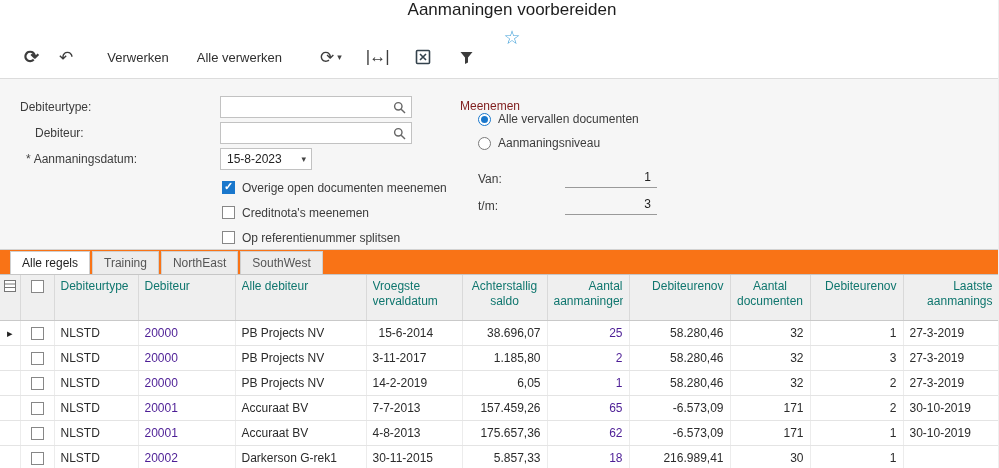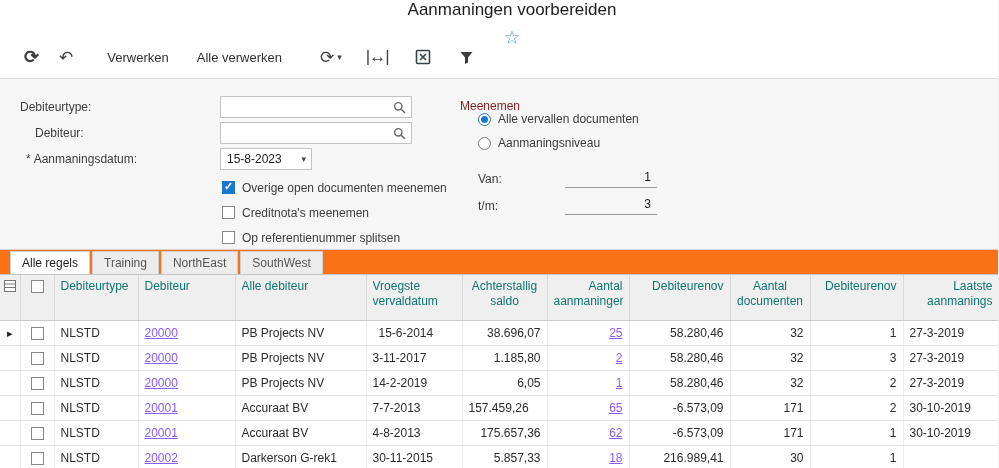--- a/index.html
+++ b/index.html
@@ -52,21 +52,21 @@
   .gridwrap { width:999px; }
   table { border-collapse:collapse; table-layout:fixed; width:999px; }
   th { background:#efefef; border-right:1px solid #d9d9d9; border-bottom:1px solid #c9c9c9; vertical-align:top; padding:4px 6px; font-weight:normal; color:#0f766e; height:45px; cursor:pointer; }
   th.tool-th, th.cb-th { text-align:center; padding:5px 2px; vertical-align:top; }
   .hlbl { line-height:1.25; overflow:hidden; }
   td { border-right:1px solid #ececec; border-bottom:1px solid #e4e4e4; padding:0 6px; height:25px; white-space:nowrap; overflow:hidden; color:#2b2b2b; }
   td.markcell { padding:0 2px; text-align:center; }
   td.cbcell { text-align:center; padding:0; }
   td.cbcell .cb { vertical-align:middle; }
   .curmark { color:#222; font-size:11px; }
-  a.glink { color:#8b5cf6; text-decoration:underline; cursor:pointer; }
+  a.glink { color:#4c1d95; cursor:pointer; }
   .hicon-svg { display:inline-block; }
 </style>
 </head>
 <body>
 
 <div class="app">
 
   <div class="titlebar">
     <span class="title">Aanmaningen voorbereiden</span>
     <span class="star">☆</span>
@@ -257,21 +257,21 @@
             <td style="text-align: right;">2</td>
             <td style="text-align: left;">27-3-2019</td>
           </tr>
           <tr>
             <td class="markcell"></td>
             <td class="cbcell"><span class="cb"></span></td>
             <td style="text-align: left;">NLSTD</td>
             <td style="text-align: left;"><a class="glink">20001</a></td>
             <td style="text-align: left;">Accuraat BV</td>
             <td style="text-align: left;">7-7-2013</td>
-            <td style="text-align: left;">157.459,26</td>
+            <td style="text-align: right;">157.459,26</td>
             <td style="text-align: right;"><a class="glink">65</a></td>
             <td style="text-align: right;">-6.573,09</td>
             <td style="text-align: right;">171</td>
             <td style="text-align: right;">2</td>
             <td style="text-align: left;">30-10-2019</td>
           </tr>
           <tr>
             <td class="markcell"></td>
             <td class="cbcell"><span class="cb"></span></td>
             <td style="text-align: left;">NLSTD</td>

